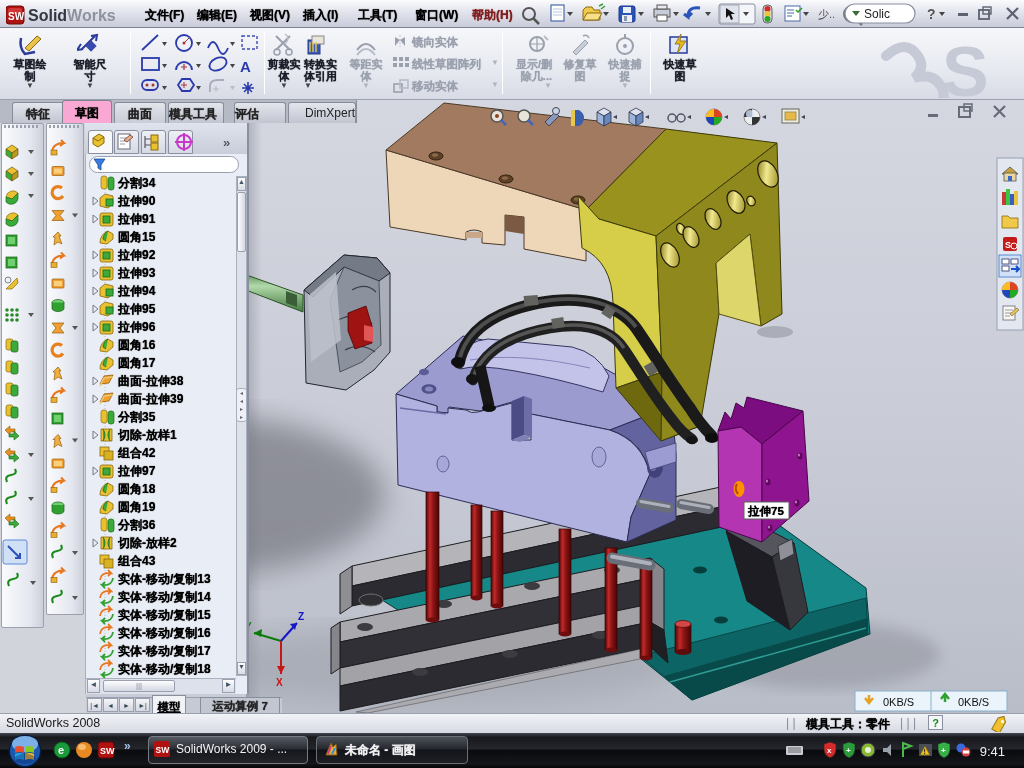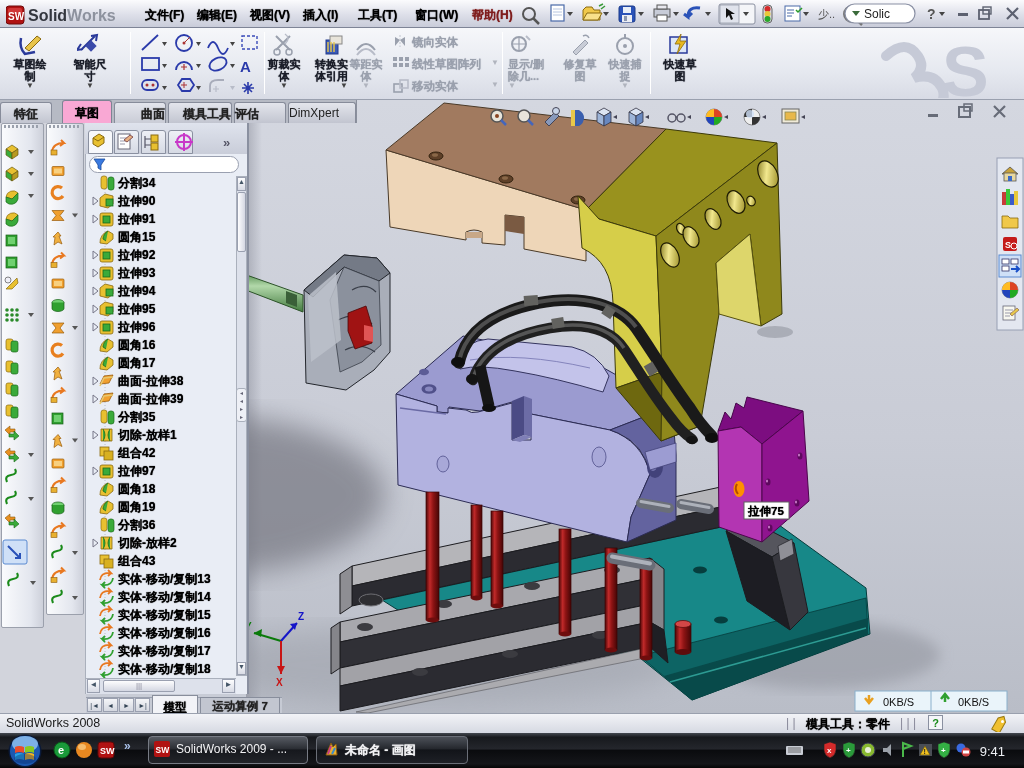--- a/index.html
+++ b/index.html
@@ -382,21 +382,21 @@
 <div class="abs" style="left:262px;top:32px;width:44px;height:64px;text-align:center">
       <div style="height:26px"><svg width="26" height="26">
           <path d="M5,4 l14,14 M19,4 L5,18" stroke="#9aa0ad" stroke-width="2"></path>
           <circle cx="6" cy="20" r="3" fill="none" stroke="#9aa0ad" stroke-width="1.5"></circle>
           <circle cx="18" cy="20" r="3" fill="none" stroke="#9aa0ad" stroke-width="1.5"></circle>
           <path d="M14,2 q6,4 0,10" fill="none" stroke="#b8bcc8" stroke-width="1.5"></path>
         </svg></div>
       <div class="c" style="font-size:11px;line-height:12px;color:#1a1d28">剪裁实<br>体</div>
       <div style="font-size:8px;color:#444;line-height:8px">▼</div>
     </div>
-<div class="abs" style="left:304px;top:32px;width:44px;height:64px;text-align:right">
+<div class="abs" style="left:304px;top:32px;width:44px;height:64px;text-align:left">
       <div style="height:26px"><svg width="26" height="26">
           <rect x="4" y="8" width="12" height="14" fill="#3a5ab8" stroke="#223a8a"></rect>
           <rect x="8" y="4" width="12" height="8" fill="#e8e4da" stroke="#888"></rect>
           <path d="M6,10 v10 m3,-10 v10 m3,-10 v10" stroke="#e8c84a" stroke-width="1.4"></path>
         </svg></div>
       <div class="c" style="font-size:11px;line-height:12px;color:#1a1d28">转换实<br>体引用</div>
       <div style="font-size:8px;color:#444;line-height:8px">▼</div>
     </div>
 <div class="abs" style="left:344px;top:32px;width:44px;height:64px;text-align:center">
       <div style="height:26px"><svg width="26" height="26">
@@ -425,21 +425,21 @@
 <div class="abs" style="left:491px;top:58px;font-size:8px;color:#b0b4be">▼</div>
 <svg class="abs" style="left:392px;top:78px" width="18" height="15">
       <g fill="none" stroke="#9aa0ad" stroke-width="1.6">
         <rect x="2" y="6" width="8" height="8"></rect>
         <rect x="8" y="2" width="8" height="8" stroke="#b8bcc8"></rect>
       </g>
     </svg>
 <div class="abs c" style="left:412px;top:79px;font-size:11.5px;color:#9aa0ad">移动实体</div>
 <div class="abs" style="left:491px;top:80px;font-size:8px;color:#b0b4be">▼</div>
 <div class="vsep" style="left:502px;top:32px;height:62px"></div>
-<div class="abs" style="left:508px;top:32px;width:44px;height:64px;text-align:left">
+<div class="abs" style="left:508px;top:32px;width:44px;height:64px;text-align:right">
       <div style="height:26px"><svg width="26" height="26">
           <circle cx="11" cy="12" r="7" fill="none" stroke="#9aa0ad" stroke-width="2"></circle>
           <path d="M11,5 v14 M4,12 h14" stroke="#9aa0ad" stroke-width="1.2"></path>
           <path d="M18,4 l4,4" stroke="#b8bcc8" stroke-width="2"></path>
         </svg></div>
       <div class="c" style="font-size:11px;line-height:12px;color:#9aa0ad">显示/删<br>除几...</div>
       <div style="font-size:8px;color:#b0b4be;line-height:8px">▼</div>
     </div>
 <div class="abs" style="left:558px;top:32px;width:44px;height:64px;text-align:center">
       <div style="height:26px"><svg width="26" height="26">
@@ -459,26 +459,26 @@
     </div>
 <div class="vsep" style="left:650px;top:32px;height:62px"></div>
 <div class="abs" style="left:658px;top:32px;width:44px;height:64px;text-align:center">
       <div style="height:26px"><svg width="26" height="26">
           <rect x="3" y="5" width="17" height="16" fill="#dce6f8" stroke="#2a3a9a" stroke-width="1.5"></rect>
           <path d="M14,2 l-6,10 h5 l-3,10 l9,-13 h-6 z" fill="#e8b820" stroke="#8a6a10" stroke-width="0.8"></path>
         </svg></div>
       <div class="c" style="font-size:11px;line-height:12px;color:#1a1d28">快速草<br>图</div>
     </div>
 <div class="abs" style="left:0;top:100px;width:357px;height:23px;background:#b6bac4;border-right:1px solid #8a8f9c"></div>
-<div class="abs" style="left:0;top:102px;width:52px;height:21px;background:linear-gradient(#e3e5ec,#c2c5d0);border:1px solid #878c9a;border-bottom:none;border-radius:3px 3px 0 0;text-align:center;font-size:12px;padding-top:3px;color:#222"><span class="c">特征</span></div>
+<div class="abs" style="left:12px;top:102px;width:52px;height:21px;background:linear-gradient(#e3e5ec,#c2c5d0);border:1px solid #878c9a;border-bottom:none;border-radius:3px 3px 0 0;text-align:center;font-size:12px;padding-top:3px;color:#222"><span class="c">特征</span></div>
 <div class="abs" style="left:62px;top:100px;width:50px;height:23px;background:#f9a8d4;border:1px solid #7e8494;border-bottom:none;border-radius:3px 3px 0 0;text-align:center;font-size:12px;padding-top:4px;color:#000"><span class="c">草图</span></div>
-<div class="abs" style="left:114px;top:102px;width:52px;height:27px;background:linear-gradient(#e3e5ec,#c2c5d0);border:1px solid #878c9a;border-bottom:none;border-radius:3px 3px 0 0;text-align:right;font-size:12px;padding-top:3px;color:#222"><span class="c">曲面</span></div>
-<div class="abs" style="left:168px;top:102px;width:64px;height:21px;background:linear-gradient(#e3e5ec,#c2c5d0);border:1px solid #878c9a;border-bottom:none;border-radius:3px 3px 0 0;text-align:right;font-size:12px;padding-top:3px;color:#222"><span class="c">模具工具</span></div>
+<div class="abs" style="left:114px;top:102px;width:52px;height:27px;background:linear-gradient(#e3e5ec,#c2c5d0);border:1px solid #878c9a;border-bottom:none;border-radius:3px 3px 0 0;text-align:center;font-size:12px;padding-top:3px;color:#222"><span class="c">曲面</span></div>
+<div class="abs" style="left:168px;top:102px;width:56px;height:21px;background:linear-gradient(#e3e5ec,#c2c5d0);border:1px solid #878c9a;border-bottom:none;border-radius:3px 3px 0 0;text-align:left;font-size:12px;padding-top:3px;color:#222"><span class="c">模具工具</span></div>
 <div class="abs" style="left:234px;top:102px;width:52px;height:21px;background:linear-gradient(#e3e5ec,#c2c5d0);border:1px solid #878c9a;border-bottom:none;border-radius:3px 3px 0 0;text-align:left;font-size:12px;padding-top:3px;color:#222"><span class="c">评估</span></div>
-<div class="abs" style="left:288px;top:102px;width:68px;height:21px;background:linear-gradient(#e3e5ec,#c2c5d0);border:1px solid #878c9a;border-bottom:none;border-radius:3px 3px 0 0;text-align:left;font-size:12px;padding-top:3px;color:#222"><span class="">DimXpert</span></div>
+<div class="abs" style="left:288px;top:102px;width:68px;height:21px;background:linear-gradient(#e3e5ec,#c2c5d0);border:1px solid #878c9a;border-bottom:none;border-radius:3px 3px 0 0;text-align:right;font-size:12px;padding-top:3px;color:#222"><span class="">DimXpert</span></div>
 <div class="abs" style="left:0;top:123px;width:86px;height:571px;background:#d2d4dc"></div>
 <div class="abs" style="left:1px;top:123px;width:43px;height:505px;background:linear-gradient(90deg,#fafbfd,#e3e6ee 70%,#cdd0da);border:1px solid #9ba0ac;border-radius:2px"></div>
 <div class="abs" style="left:46px;top:123px;width:38px;height:492px;background:linear-gradient(90deg,#fafbfd,#e3e6ee 70%,#cdd0da);border:1px solid #9ba0ac;border-radius:2px"></div>
 <div class="abs" style="left:4px;top:125px;width:36px;height:3px;background:repeating-linear-gradient(90deg,#9aa0ac 0 2px,transparent 2px 4px)"></div>
 <div class="abs" style="left:49px;top:125px;width:30px;height:3px;background:repeating-linear-gradient(90deg,#9aa0ac 0 2px,transparent 2px 4px)"></div>
 <svg class="abs" style="left:0;top:123px" width="86" height="571">
 <polygon points="6,26 12,22 18,26 12,30" fill="#e8c030" stroke="#6a5a10" stroke-width="0.7"></polygon>
       <polygon points="6,26 12,30 12,36 6,32" fill="#3aaa3a" stroke="#6a5a10" stroke-width="0.7"></polygon>
       <polygon points="18,26 12,30 12,36 18,32" fill="#b89a20" stroke="#6a5a10" stroke-width="0.7"></polygon>
 <polygon points="28,27 34,27 31,31" fill="#555"></polygon>
@@ -698,21 +698,21 @@
 <div class="abs" style="left:86px;top:678px;width:150px;height:16px;background:#dde1eb;border-top:1px solid #aab0bc"></div>
 <div class="abs" style="left:87px;top:679px;width:13px;height:14px;background:linear-gradient(#fdfdfe,#d8dbe5);border:1px solid #9aa0b0;font-size:8px;text-align:center;color:#456">◄</div>
 <div class="abs" style="left:222px;top:679px;width:13px;height:14px;background:linear-gradient(#fdfdfe,#d8dbe5);border:1px solid #9aa0b0;font-size:8px;text-align:center;color:#456">►</div>
 <div class="abs" style="left:103px;top:680px;width:72px;height:12px;background:linear-gradient(#fdfdfe,#d4d7e2);border:1px solid #9aa0b0;border-radius:2px;text-align:center;font-size:8px;color:#889;line-height:10px">|||</div>
 <div class="abs" style="left:0;top:694px;width:86px;height:19px;background:#d2d4dc"></div>
 <div class="abs" style="left:86px;top:697px;width:196px;height:16px;background:#c6cad4;border-top:1px solid #9aa0ae"></div>
 <div class="abs" style="left:87px;top:698px;width:15px;height:14px;background:linear-gradient(#f4f5f8,#d4d7e0);border:1px solid #9aa0b0;font-size:7px;text-align:center;line-height:13px;color:#345">|◄</div>
 <div class="abs" style="left:103px;top:698px;width:15px;height:14px;background:linear-gradient(#f4f5f8,#d4d7e0);border:1px solid #9aa0b0;font-size:7px;text-align:center;line-height:13px;color:#345">◄</div>
 <div class="abs" style="left:119px;top:698px;width:15px;height:14px;background:linear-gradient(#f4f5f8,#d4d7e0);border:1px solid #9aa0b0;font-size:7px;text-align:center;line-height:13px;color:#345">►</div>
 <div class="abs" style="left:135px;top:698px;width:15px;height:14px;background:linear-gradient(#f4f5f8,#d4d7e0);border:1px solid #9aa0b0;font-size:7px;text-align:center;line-height:13px;color:#345">►|</div>
-<div class="abs" style="left:152px;top:695px;width:46px;height:18px;background:#f2f3f7;border:1px solid #888e9c;border-bottom:none;font-size:11.5px;text-align:center;padding-top:4px"><span class="c" style="text-decoration:underline">模型</span></div>
+<div class="abs" style="left:152px;top:695px;width:34px;height:18px;background:#f2f3f7;border:1px solid #888e9c;border-bottom:none;font-size:11.5px;text-align:center;padding-top:4px"><span class="c" style="text-decoration:underline">模型</span></div>
 <div class="abs" style="left:200px;top:697px;width:80px;height:16px;background:#c2c6d0;border:1px solid #888e9c;border-bottom:none;font-size:11.5px;text-align:center;padding-top:1px;color:#222"><span class="c">运动算例 7</span></div>
 <div class="abs" style="left:0;top:713px;width:1024px;height:20px;background:linear-gradient(#f2f3f7,#d6d9e2);border-top:1px solid #9aa0ae"></div>
 <div class="abs" style="left:6px;top:716px;font-size:12.5px;color:#1a1a1a">SolidWorks 2008</div>
 <div class="abs" style="left:786px;top:716px;font-size:12px;color:#889">|&nbsp;|</div>
 <div class="abs c" style="left:806px;top:716px;font-size:12px;color:#000">模具工具：零件</div>
 <div class="abs" style="left:900px;top:716px;font-size:12px;color:#889">|&nbsp;|&nbsp;|</div>
 <div class="abs" style="left:928px;top:715px;width:15px;height:15px;background:#f4f5f8;border:1px solid #8a90a0;text-align:center;font-size:11px;font-weight:bold;color:#1a8a1a;line-height:14px">?</div>
 <svg class="abs" style="left:988px;top:715px" width="22" height="17">
       <path d="M3,12 L12,3 h6 v6 L9,18 z" fill="#f0c030" stroke="#9a7a10" transform="rotate(-15 11 10)"></path>
       <circle cx="14.5" cy="6.5" r="1.5" fill="#fff"></circle>

